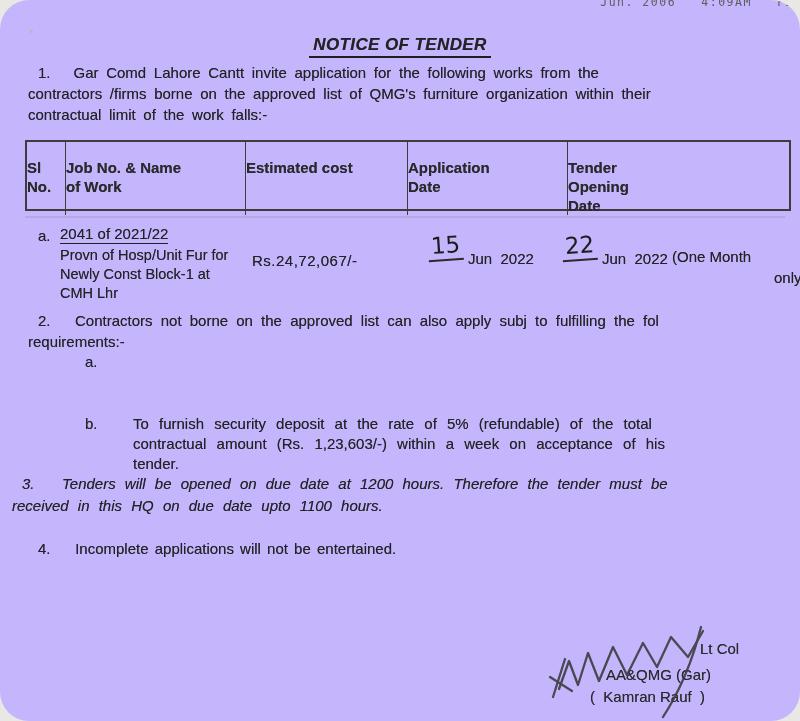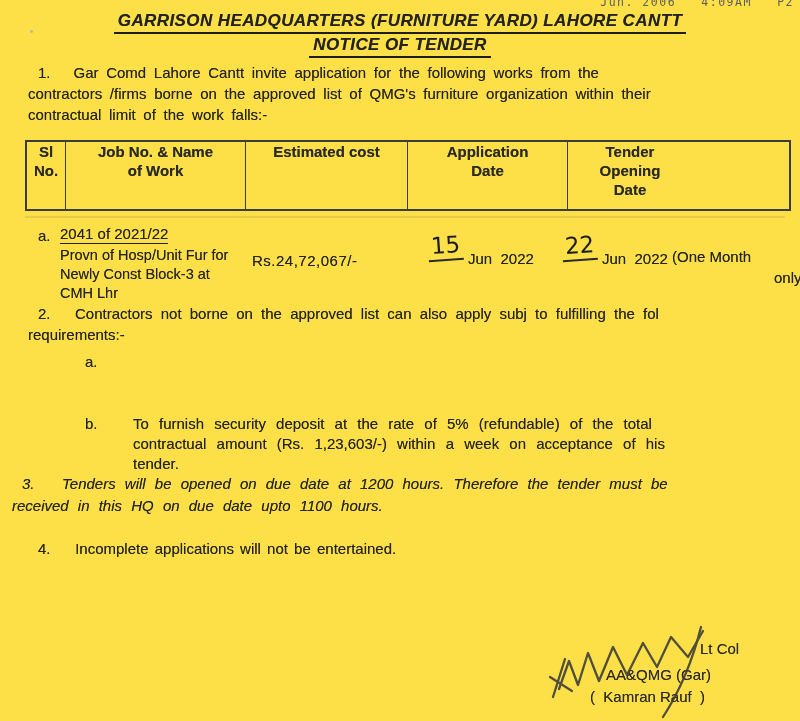--- a/index.html
+++ b/index.html
@@ -1,49 +1,49 @@
 <!DOCTYPE html>
 <html><head>
 <meta charset="utf-8">
 <style>
   html,body{margin:0;padding:0;background:#e9e8e4;}
   .page{
     position:relative;width:800px;height:721px;margin:0 auto;
-    background:#fde047;overflow:hidden;
-    font-family:"Liberation Sans",sans-serif;color:#232323;
+    background:#c4b5fd;overflow:hidden;
+    font-family:"Liberation Sans",sans-serif;color:#232323;border-radius:29px;
   }
   .page *{box-sizing:border-box;}
   .txt{text-shadow:0 0 .5px rgba(20,20,20,.55);}
   .fax{
     position:absolute;top:-5px;right:6px;
     font-family:"DejaVu Sans Mono",monospace;font-size:11.5px;color:#5d5d5d;
     letter-spacing:1.5px;white-space:pre;
   }
   .title-wrap{position:absolute;left:0;width:100%;text-align:center;}
   .t1{top:11px;}
   .t2{top:35px;}
   .title-inner{
     display:inline-block;font-weight:700;font-style:italic;font-size:17px;
     letter-spacing:.4px;border-bottom:2.2px solid #1e1e1e;padding:0 4px 1px;
   }
   .para{
     position:absolute;font-size:15px;line-height:21px;white-space:pre-line;
     text-indent:10px;
   }
   .p1{left:28px;top:62px;width:748px;word-spacing:3.5px;}
-  .p2{left:28px;top:303px;width:750px;word-spacing:4px;}
+  .p2{left:28px;top:310px;width:750px;word-spacing:4px;}
   .p3{left:12px;top:473px;width:750px;word-spacing:5px;line-height:22px;font-style:italic;}
   .p4{left:28px;top:538px;width:700px;word-spacing:2px;white-space:pre-line;}
   .table{
     position:absolute;left:25px;top:140px;width:766px;height:71px;
     display:grid;grid-template-columns:38px 180px 162px 160px 125px 1fr;
     border:2px solid #3d3d3d;background:transparent;
   }
   .th{
-    padding-top:0;text-align:center;font-weight:700;font-size:15px;
+    padding-top:16px;text-align:left;font-weight:700;font-size:15px;
     line-height:19px;white-space:pre-line;color:#2a2a2a;
   }
   .th + .th{border-left:1.8px solid #3d3d3d;}
   .abs{position:absolute;font-size:15px;line-height:19px;}
   .pre{white-space:pre-line;}
   .u{border-bottom:1.6px solid #232323;padding-bottom:0;}
   .hand{
     position:absolute;display:inline-block;
     font-family:"DejaVu Sans",sans-serif;font-size:23px;font-weight:400;
     color:#1c1c1c;transform:rotate(-4deg);line-height:1;
@@ -54,23 +54,20 @@
   .artifact{position:absolute;background:#b9b7b2;border-radius:50%;}
   .streak{position:absolute;background:rgba(120,118,112,.18);height:2px;}
 </style>
 </head>
 <body>
 
 <div class="page">
 
   <div class="fax">Jun. 2006   4:09AM   P2</div>
 
-  <div class="title-wrap t1">
-    <span class="title-inner txt">GARRISON HEADQUARTERS (FURNITURE YARD) LAHORE CANTT</span>
-  </div>
   <div class="title-wrap t2">
     <span class="title-inner txt">NOTICE OF TENDER</span>
   </div>
 
   <div class="artifact" style="left:30px;top:30px;width:3px;height:3px;"></div>
   <div class="streak" style="left:25px;top:216px;width:760px;"></div>
 
   <div class="para p1 txt">1.&nbsp;&nbsp;&nbsp;Gar Comd Lahore Cantt invite application for the following works from the
 contractors /firms borne on the approved list of QMG's furniture organization within their
 contractual limit of the work falls:-</div>
@@ -84,21 +81,21 @@
     <div class="th txt">Application
 Date</div>
     <div class="th txt">Tender
 Opening
 Date</div>
   </div>
 
   <div class="abs txt" style="left:38px;top:226px;">a.</div>
   <div class="abs txt u" style="left:60px;top:224px;">2041 of 2021/22</div>
   <div class="abs pre txt" style="left:60px;top:246px;font-size:14.5px;">Provn of Hosp/Unit Fur for
-Newly Const Block-3 at
+Newly Const Block-1 at
 CMH Lhr</div>
   <div class="abs txt" style="left:252px;top:251px;letter-spacing:.5px;">Rs.24,72,067/-</div>
 
   <span class="hand" style="left:428px;top:234px;">15</span>
   <div class="abs txt" style="left:468px;top:249px;">Jun&nbsp; 2022</div>
 
   <span class="hand" style="left:562px;top:234px;">22</span>
   <div class="abs txt" style="left:602px;top:249px;">Jun&nbsp; 2022</div>
 
   <div class="abs txt" style="left:672px;top:247px;">(One Month</div>

